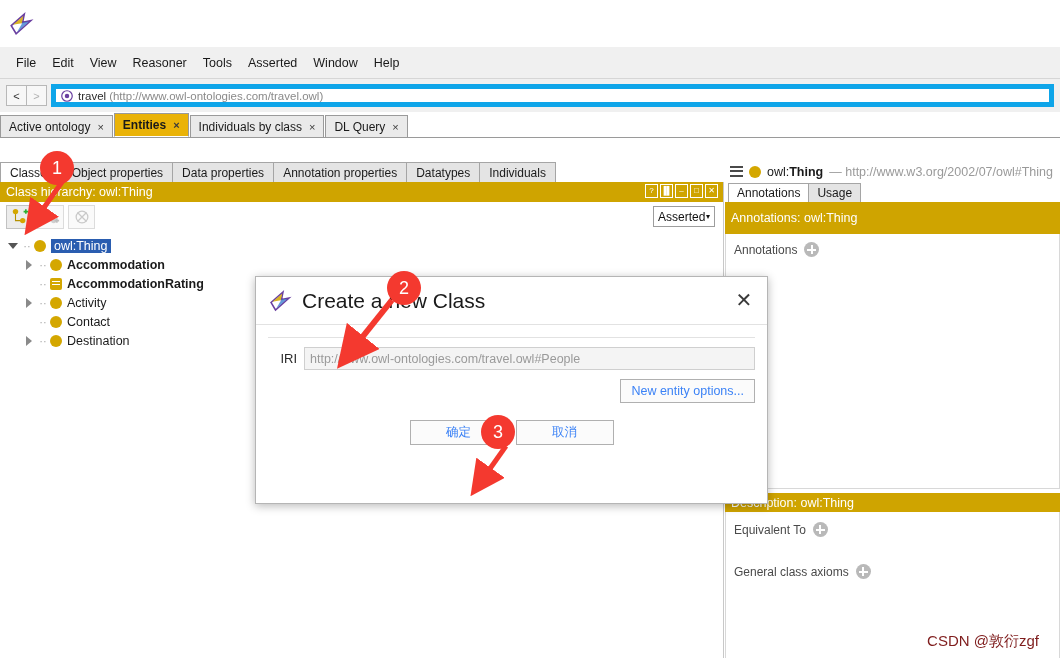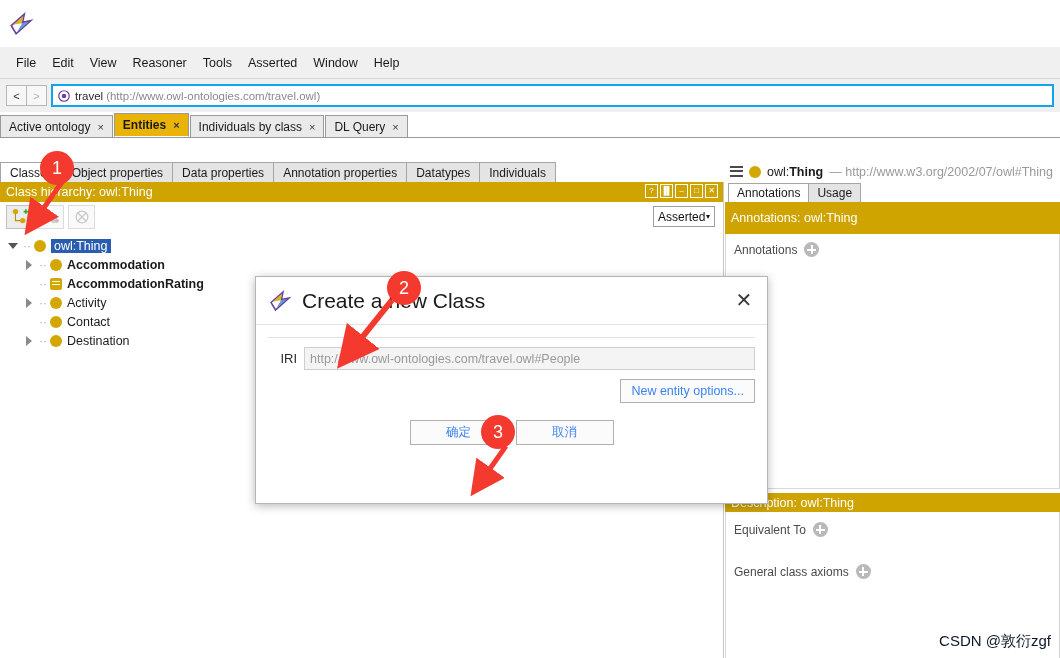--- a/index.html
+++ b/index.html
@@ -41,21 +41,21 @@
     position:absolute; left:0; top:79px; width:1060px; height:33px;
     background:#f0f0f0; display:flex; align-items:center; padding:0 6px;
   }
   .nav-btn {
     width:21px; height:21px; background:#f7f7f7; border:1px solid #b8b8b8;
     display:flex; align-items:center; justify-content:center;
     font-size:11px; color:#333; margin-right:-1px;
   }
   .nav-btn.disabled { color:#b0b0b0; }
   .nav-field {
-    flex:1; height:23px; background:#ffffff; border:2px solid #0ea5e9;
+    flex:1; height:23px; background:#ffffff; border:5px solid #0ea5e9;
     margin-left:5px; display:flex; align-items:center; padding:0 5px;
     overflow:hidden; white-space:nowrap;
   }
   .onto-icon { width:12px; height:12px; margin-right:5px; flex:0 0 12px;}
   .nav-name { color:#2b2b2b; font-size:11.5px; }
   .nav-iri  { color:#8a8a8a; font-size:11.5px; margin-left:3px;}
 
   
   .tabrow {
     position:absolute; left:0; top:112px; width:1060px; height:26px;
@@ -181,21 +181,21 @@
   .plus::after  { top:3px; left:6.6px; height:9px; width:1.8px; }
 
   .desc-header {
     height:19px; background:#cfa400; color:#ffffff; font-size:12.5px;
     display:flex; align-items:center; padding-left:6px; margin-top:4px;
   }
   .desc-body { background:#ffffff; border:1px solid #d8d8d8; border-top:none;
                height:162px; padding:10px 0 0 8px; position:relative;}
   .desc-body .rowlabel { margin-bottom:27px; }
   .watermark {
-    position:absolute; right:8px; bottom:22px; color:#0f172a; font-size:15px;
+    position:absolute; right:20px; bottom:22px; color:#7f1d1d; font-size:15px;
   }
   .cutoff {
     position:absolute; left:8px; bottom:-2px; color:#cfcfcf; font-size:12px;
     white-space:nowrap; overflow:hidden; height:10px;
   }
 
   
   .dialog {
     position:absolute; left:255px; top:276px; width:513px; height:228px;
     background:#ffffff; border:1px solid #b5b5b5;

